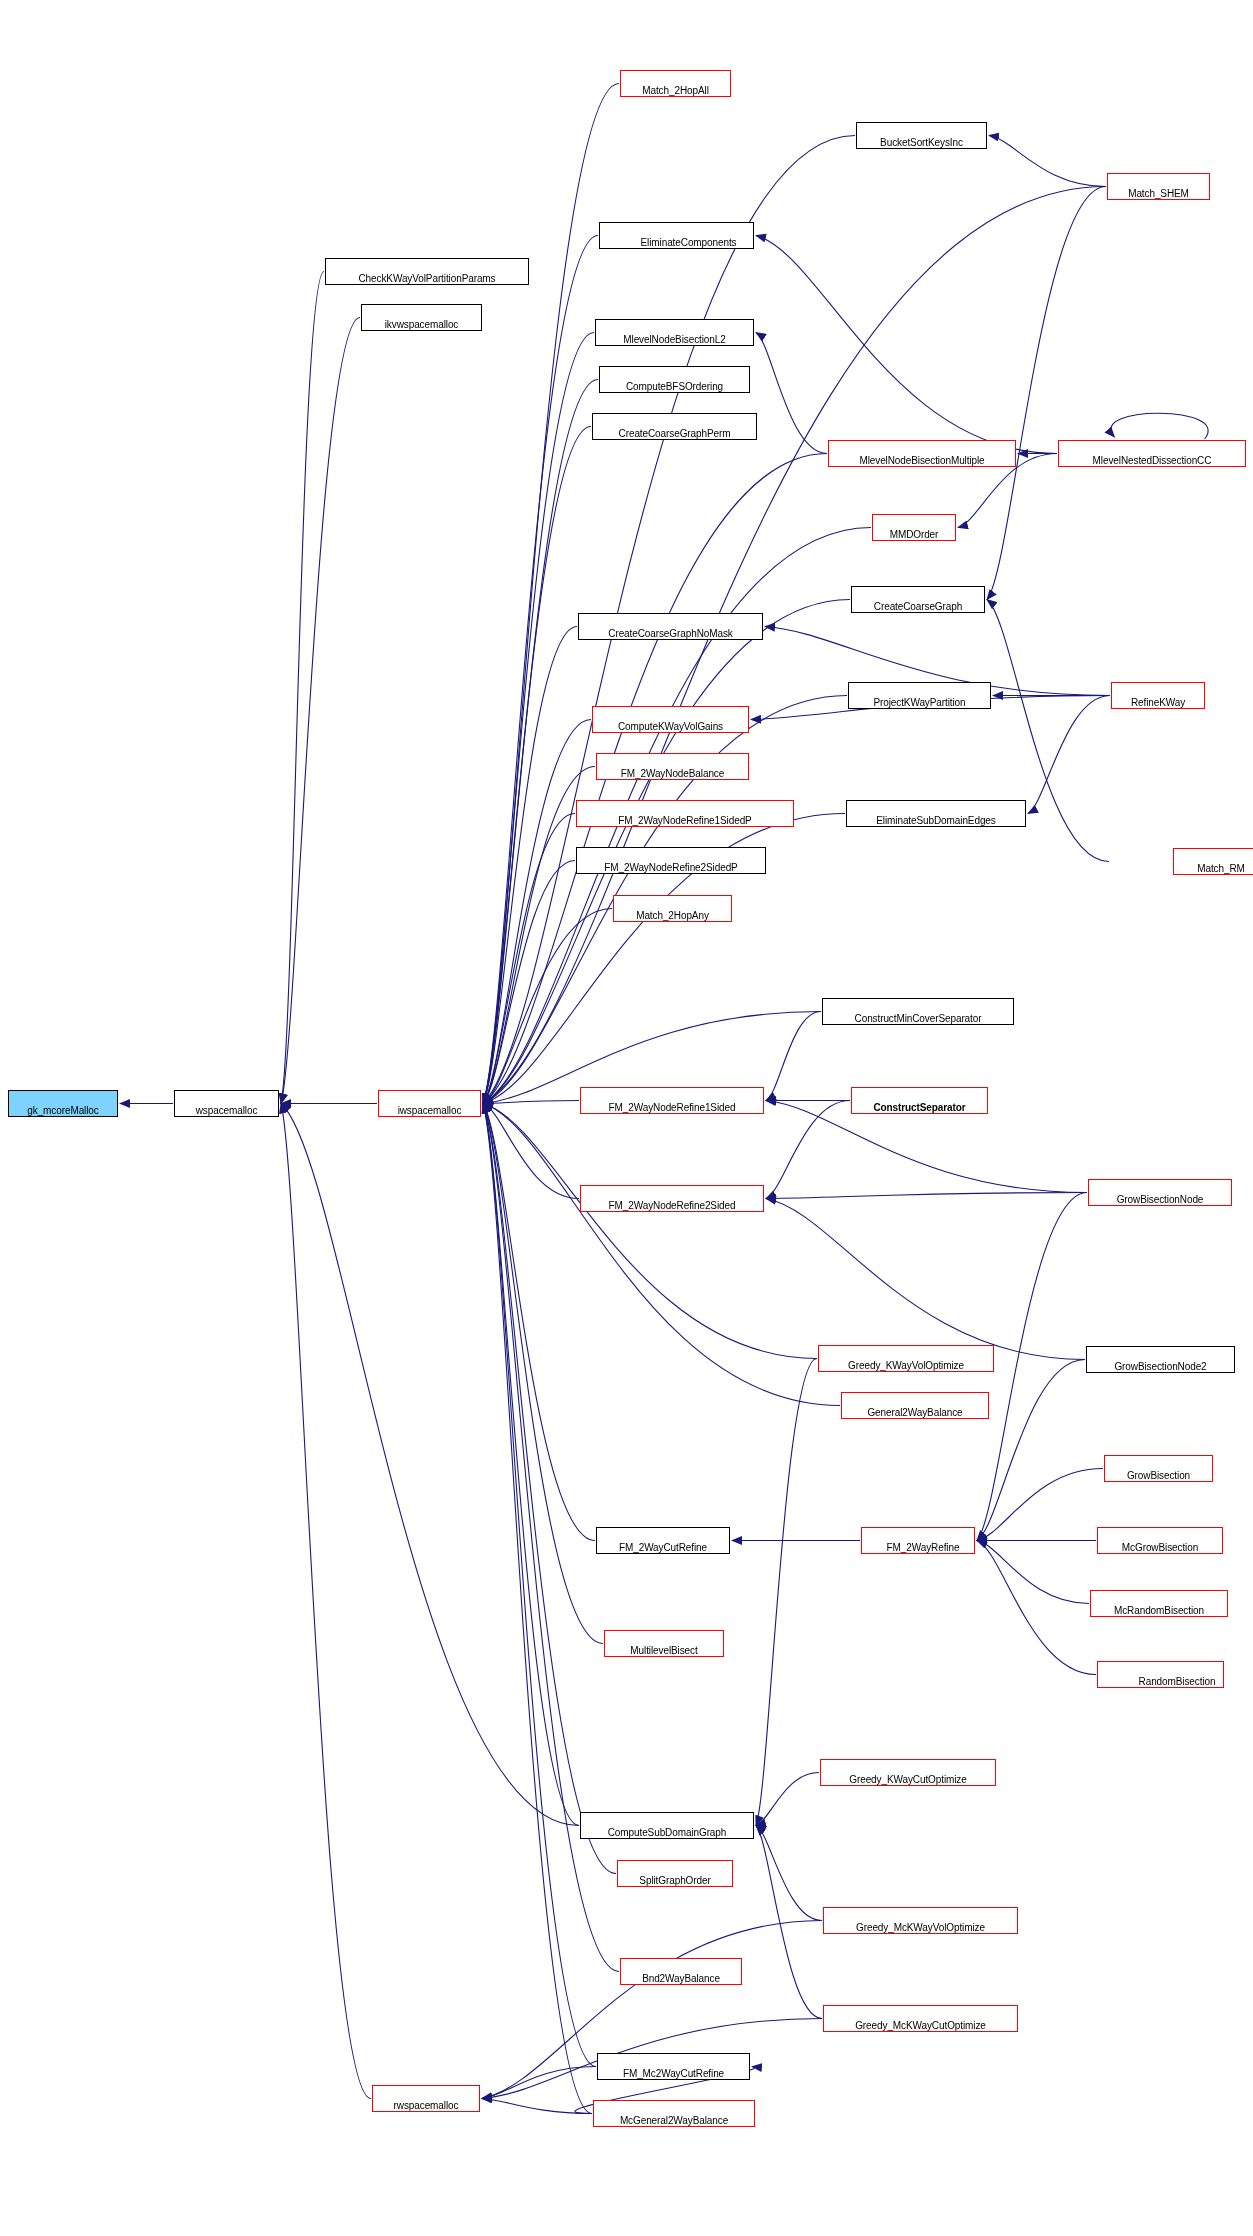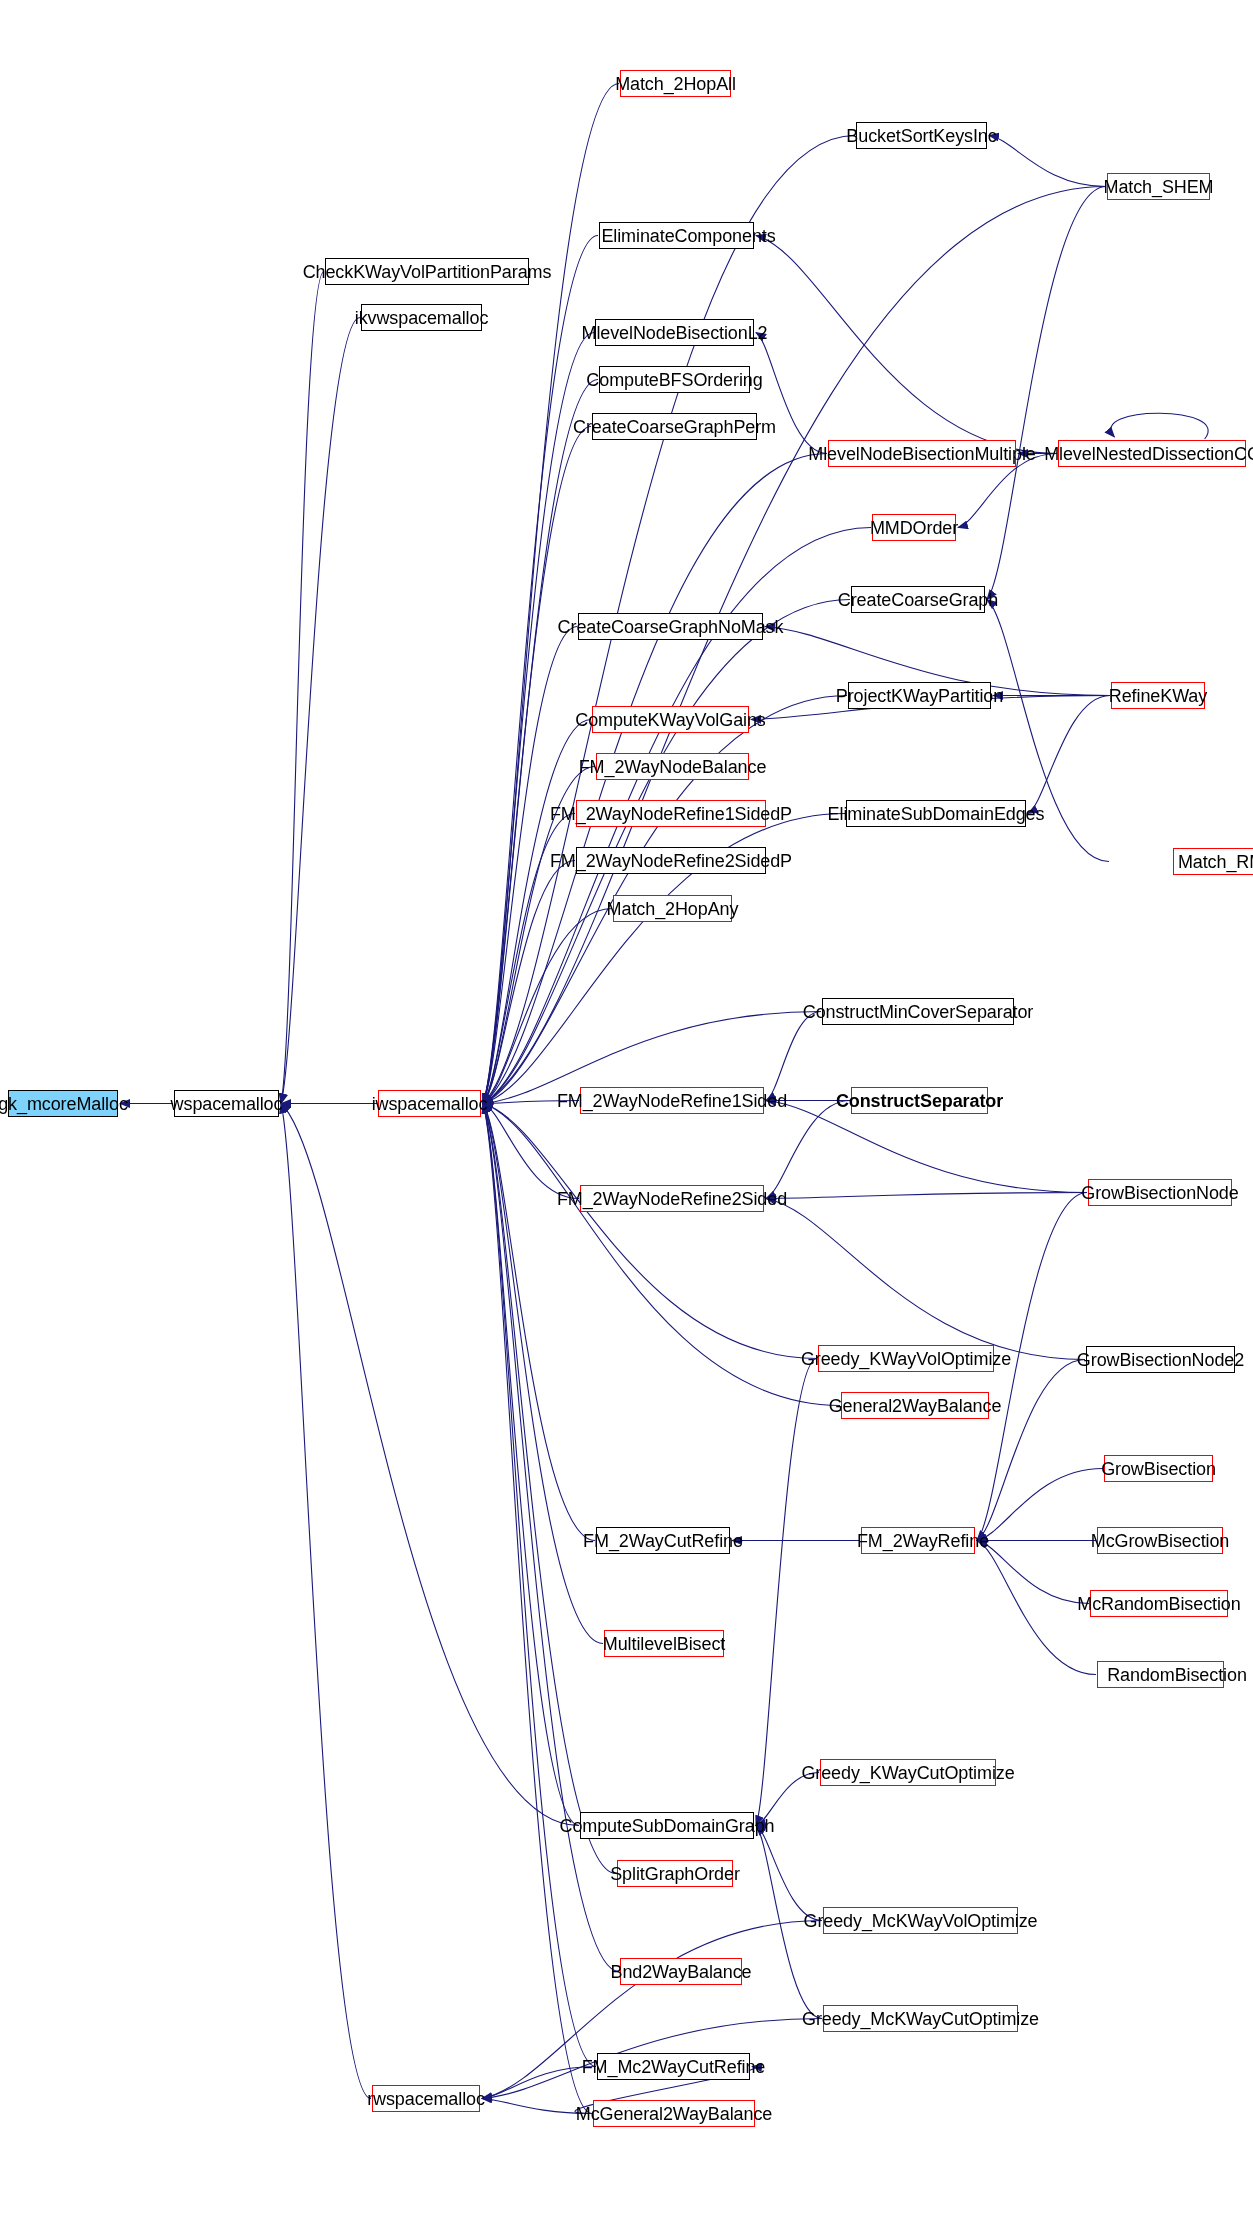--- a/index.html
+++ b/index.html
@@ -12,24 +12,24 @@
     font-family:"Liberation Sans", sans-serif;
     background:#ffffff;
   }
   #edges{position:absolute;left:0;top:0;width:1253px;height:2236px;}
   .node{
     position:absolute;
     box-sizing:border-box;
     border:1px solid #000000;
     background:#ffffff;
     color:#000000;
-    font-size:18px;
+    font-size:10px;
     line-height:1;
     display:flex;
-    align-items:center;
+    align-items:flex-end;
     justify-content:center;
     white-space:nowrap;
     padding:0 7px;
     height:27px;
     letter-spacing:-0.1px;
   }
   .node.red{border-color:#ff0000;}
   .node.root{background:#7dd3fc;border-color:#000000;}
 </style>
 </head>
@@ -175,21 +175,21 @@
       </div>
       <div class="node red" style="left: 1111px; top: 682px; width: 94px;">
         <span>RefineKWay</span>
       </div>
       <div class="node red" style="left: 592px; top: 706px; width: 157px;">
         <span>ComputeKWayVolGains</span>
       </div>
       <div class="node red" style="left: 596px; top: 753px; width: 153px;">
         <span>FM_2WayNodeBalance</span>
       </div>
-      <div class="node red" style="left: 576px; top: 800px; width: 190px;">
+      <div class="node red" style="left: 576px; top: 800px; width: 218px;">
         <span>FM_2WayNodeRefine1SidedP</span>
       </div>
       <div class="node" style="left: 576px; top: 847px; width: 190px;">
         <span>FM_2WayNodeRefine2SidedP</span>
       </div>
       <div class="node" style="left: 846px; top: 800px; width: 180px;">
         <span>EliminateSubDomainEdges</span>
       </div>
       <div class="node red" style="left: 1173px; top: 848px; width: 96px;">
         <span>Match_RM</span>

